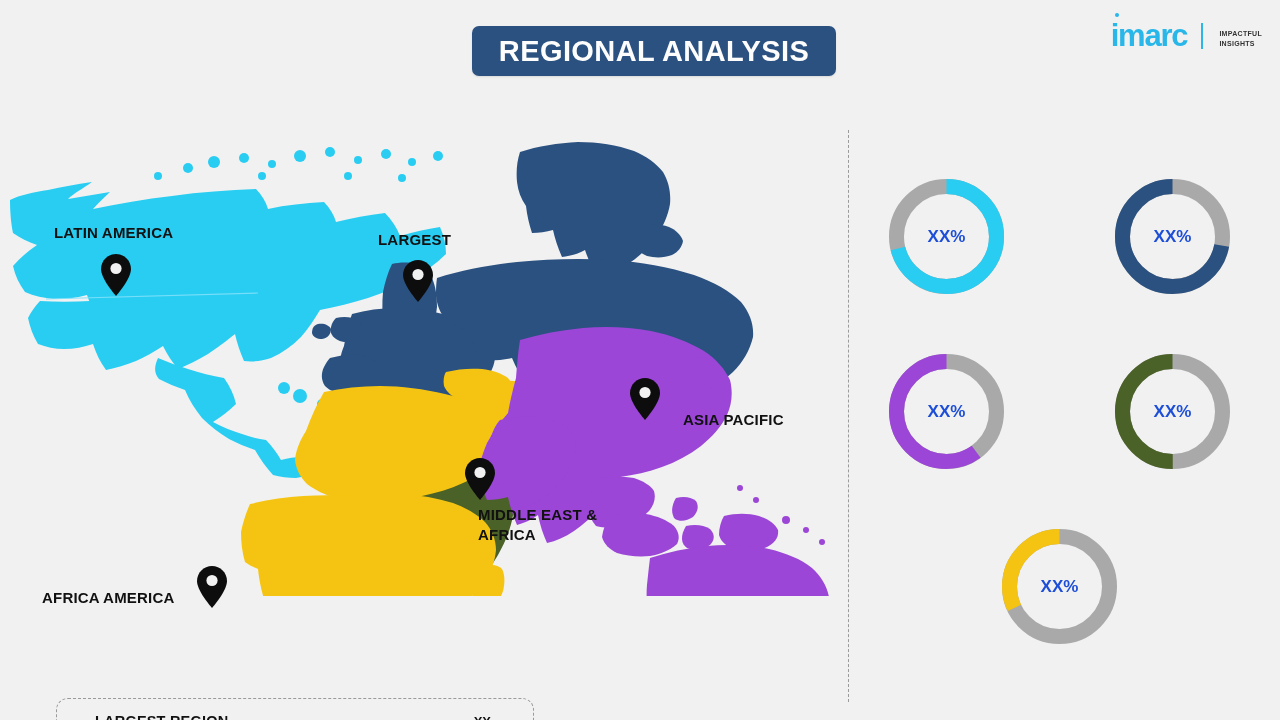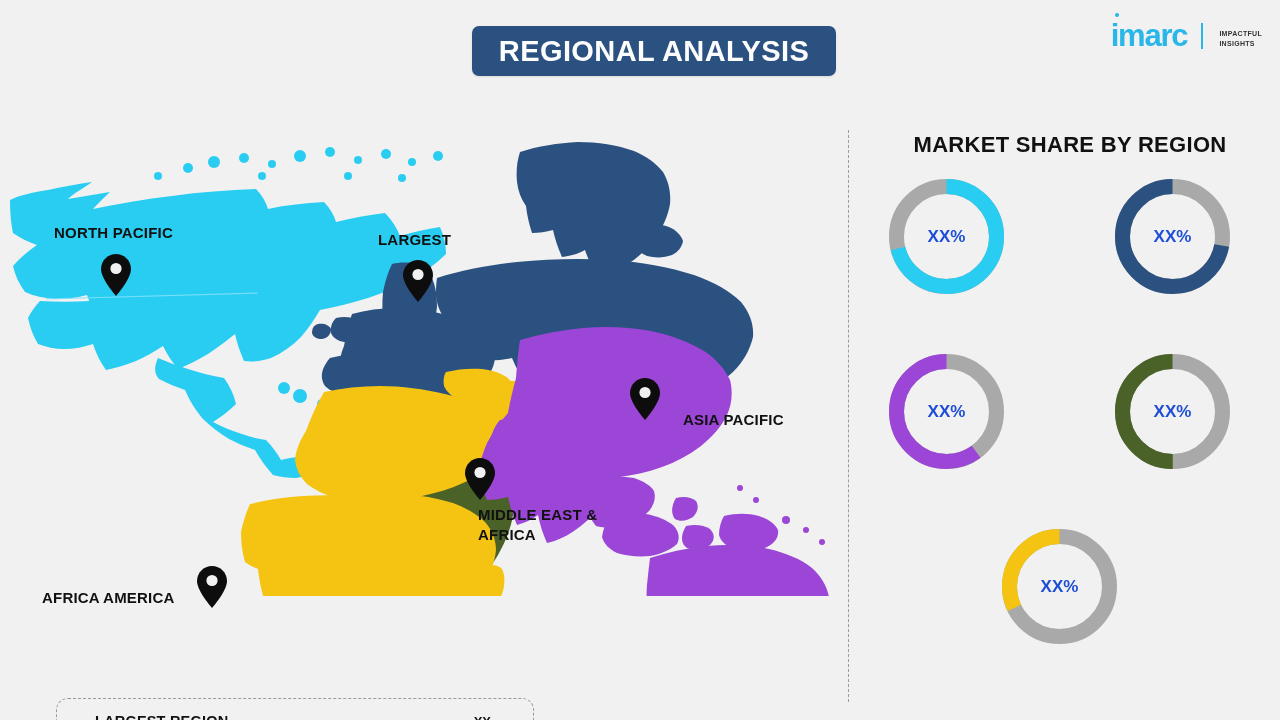--- a/index.html
+++ b/index.html
@@ -438,21 +438,21 @@
 
         <circle cx="786" cy="424" r="4"></circle>
           <circle cx="806" cy="434" r="3"></circle>
         <circle cx="756" cy="404" r="3"></circle>
           <circle cx="822" cy="446" r="3"></circle>
         <circle cx="740" cy="392" r="3"></circle>
           <circle cx="770" cy="444" r="3"></circle>
       </g>
     </svg>
 
-    <div class="region-label" id="label-na">NORTH PACIFIC</div>
+    <div class="region-label" id="label-na">LATIN AMERICA</div>
     <div class="region-label" id="label-eu">LARGEST</div>
     <div class="region-label" id="label-ap">ASIA PACIFIC</div>
     <div class="region-label" id="label-mea">MIDDLE EAST &amp;
 AFRICA</div>
     <div class="region-label" id="label-la">AFRICA AMERICA</div>
 
     <svg class="pin" style="left:100px; top:157px;" width="32" height="44" viewBox="0 0 32 44">
       <path d="M16 1 C7.7 1 1 7.7 1 16 C1 26 16 43 16 43 C16 43 31 26 31 16 C31 7.7 24.3 1 16 1 Z" fill="#0d0d0d"></path>
       <circle cx="16" cy="15.5" r="5.6" fill="#f1f1f1"></circle>
     </svg>
@@ -479,21 +479,20 @@
         <span class="val">XX</span>
 
       </div>
 
     </div>
   </div>
 
   <div id="divider"></div>
 
   <div id="chart-panel">
-    <div id="chart-title">MARKET SHARE BY REGION</div>
     <div id="donut-grid">
       <div class="donut" id="donut-0">
         <svg viewBox="0 0 125 125">
           <circle cx="62.5" cy="62.5" r="50" fill="none" stroke="#a9a9a9" stroke-width="15"></circle>
           <circle class="arc" cx="62.5" cy="62.5" r="50" fill="none" stroke-width="15" transform="rotate(-90 62.5 62.5)" stroke="#29cdf2" stroke-dasharray="223.05307840487532 91.106186954104"></circle>
         </svg>
         <div class="pct">XX%</div>
       </div>
       <div class="donut" id="donut-1">
         <svg viewBox="0 0 125 125">

